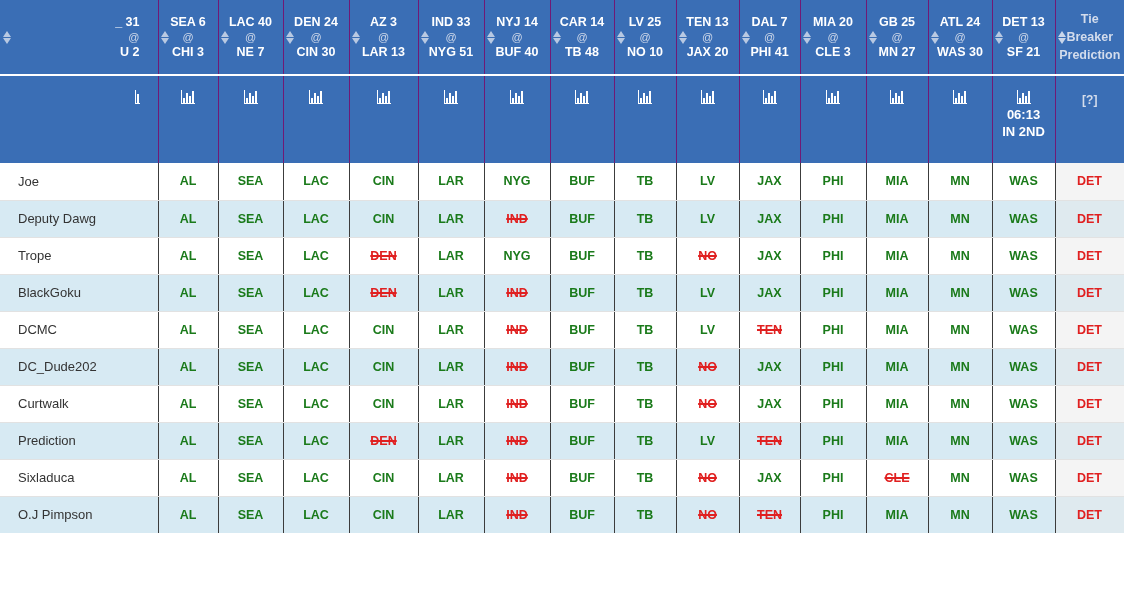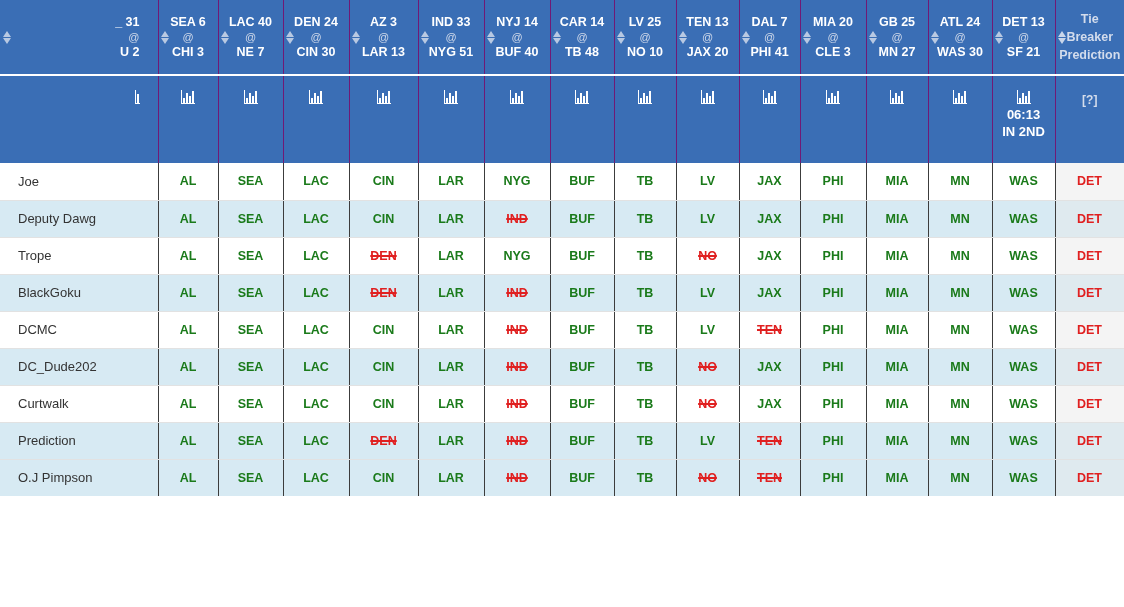--- a/index.html
+++ b/index.html
@@ -648,20 +648,39 @@
           <td>TB</td>
           <td>LV</td>
           <td class="wrong">TEN</td>
           <td>PHI</td>
           <td>MIA</td>
           <td>MN</td>
           <td>WAS</td>
           <td class="live">DET</td>
           <td class="tiebreak">47</td>
         </tr>
+        <tr>
+          <td class="name">Sixladuca</td>
+          <td>AL</td>
+          <td>SEA</td>
+          <td>LAC</td>
+          <td>CIN</td>
+          <td>LAR</td>
+          <td class="wrong">IND</td>
+          <td>BUF</td>
+          <td>TB</td>
+          <td class="wrong">NO</td>
+          <td>JAX</td>
+          <td>PHI</td>
+          <td class="wrong">CLE</td>
+          <td>MN</td>
+          <td>WAS</td>
+          <td class="live">DET</td>
+          <td class="tiebreak">46</td>
+        </tr>
         <tr class="alt">
           <td class="name">O.J Pimpson</td>
           <td>AL</td>
           <td>SEA</td>
           <td>LAC</td>
           <td>CIN</td>
           <td>LAR</td>
           <td class="wrong">IND</td>
           <td>BUF</td>
           <td>TB</td>

